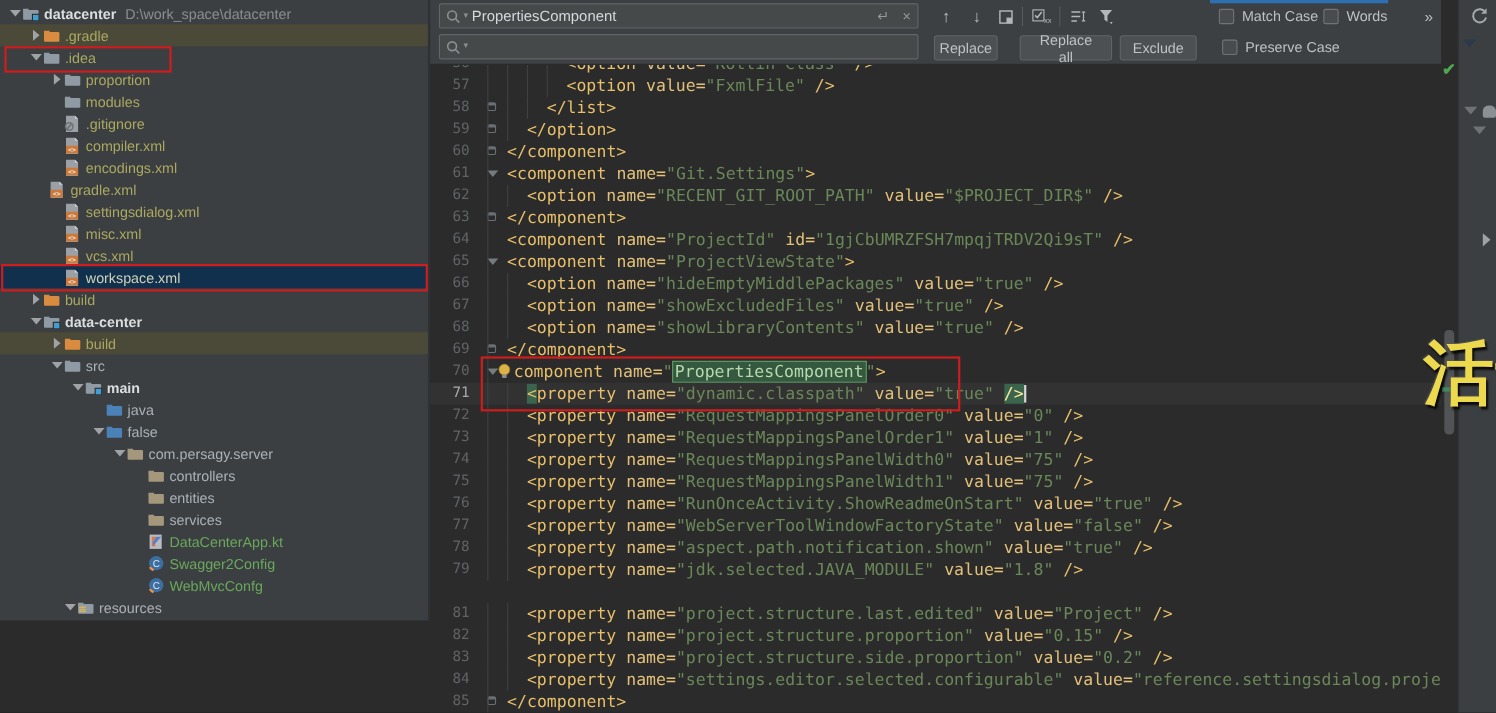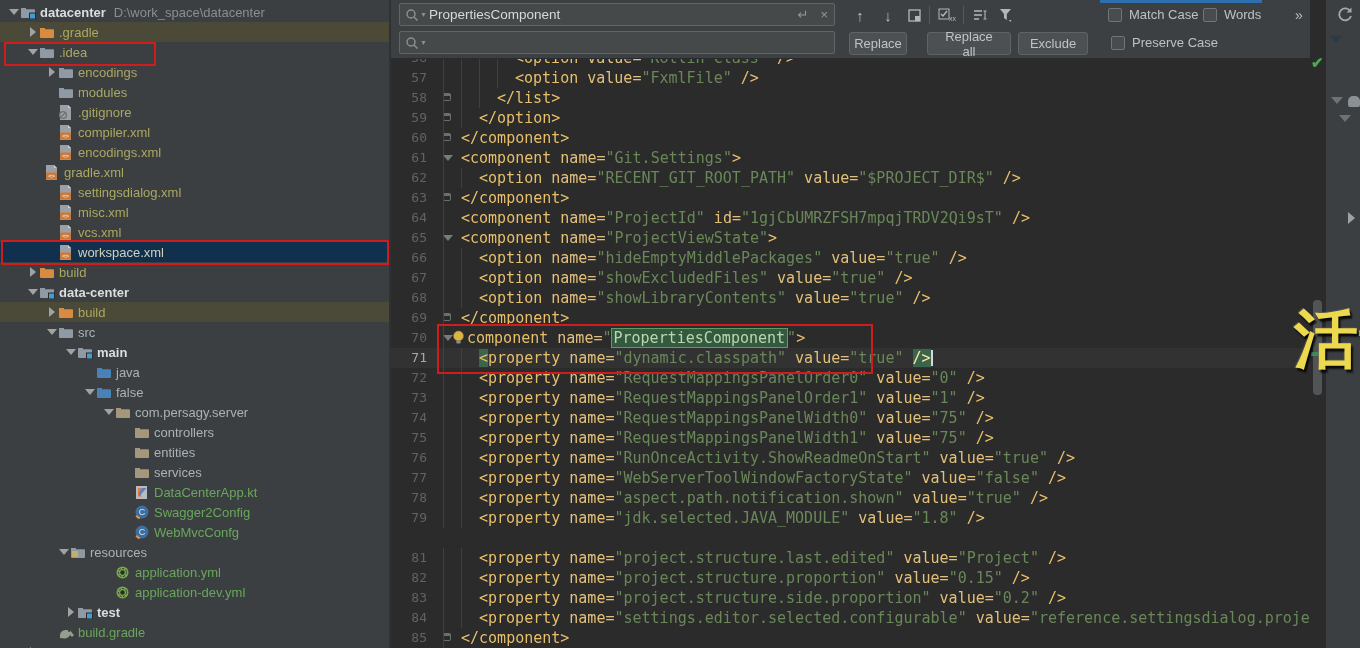--- a/index.html
+++ b/index.html
@@ -1,20 +1,20 @@
 <!DOCTYPE html>
 <html><head>
 <meta charset="utf-8">
 <style>
   html,body{margin:0;padding:0;background:#1e1e1e;}
   #app{position:relative;width:1360px;height:648px;overflow:hidden;
        background:#2b2b2b;font-family:"Liberation Sans",sans-serif;
        -webkit-font-smoothing:antialiased;}
   
-  #tree{position:absolute;left:0;top:0;width:389px;height:648px;background:#3c3f41;
+  #tree{position:absolute;left:0;top:0;width:389px;height:564px;background:#3c3f41;
         overflow:hidden;border-right:2px solid #2f3234;}
   .trow{position:absolute;left:0;width:389px;height:20px;display:flex;align-items:center;
         font-size:13px;color:#a9b2b8;white-space:nowrap;}
   .trow .arrow{width:12px;height:12px;flex:0 0 12px;position:relative;}
   .arrow.down::after{content:"";position:absolute;left:1px;top:3px;border-left:5px solid transparent;
         border-right:5px solid transparent;border-top:6px solid #9fa3a6;}
   .arrow.right::after{content:"";position:absolute;left:3px;top:1px;border-top:5px solid transparent;
         border-bottom:5px solid transparent;border-left:6px solid #9fa3a6;}
   .trow .ticon{width:18px;flex:0 0 18px;display:flex;align-items:center;}
   .trow .tlabel{margin-left:2px;}
@@ -119,21 +119,21 @@
         <span class="tlabel c-olive">.idea</span>
       </div>
       <div class="trow" style="top: 62px; padding-left: 46px;">
         <span class="arrow right"></span>
         <span class="ticon">
           <svg width="16" height="14" viewBox="0 0 16 14">
             <path d="M1 3 h5 v2 h-5 z" fill="#8f9aa5"></path>
             <rect x="1" y="4.2" width="14" height="8.8" rx="1" fill="#8f9aa5"></rect>
           </svg>
         </span>
-        <span class="tlabel c-olive">encodings</span>
+        <span class="tlabel c-olive">proportion</span>
       </div>
       <div class="trow" style="top: 82px; padding-left: 46px; text-align: right;">
         <span class="arrow"></span>
         <span class="ticon">
           <svg width="16" height="14" viewBox="0 0 16 14">
             <path d="M1 3 h5 v2 h-5 z" fill="#8f9aa5"></path>
             <rect x="1" y="4.2" width="14" height="8.8" rx="1" fill="#8f9aa5"></rect>
           </svg>
         </span>
         <span class="tlabel c-olive">modules</span>

